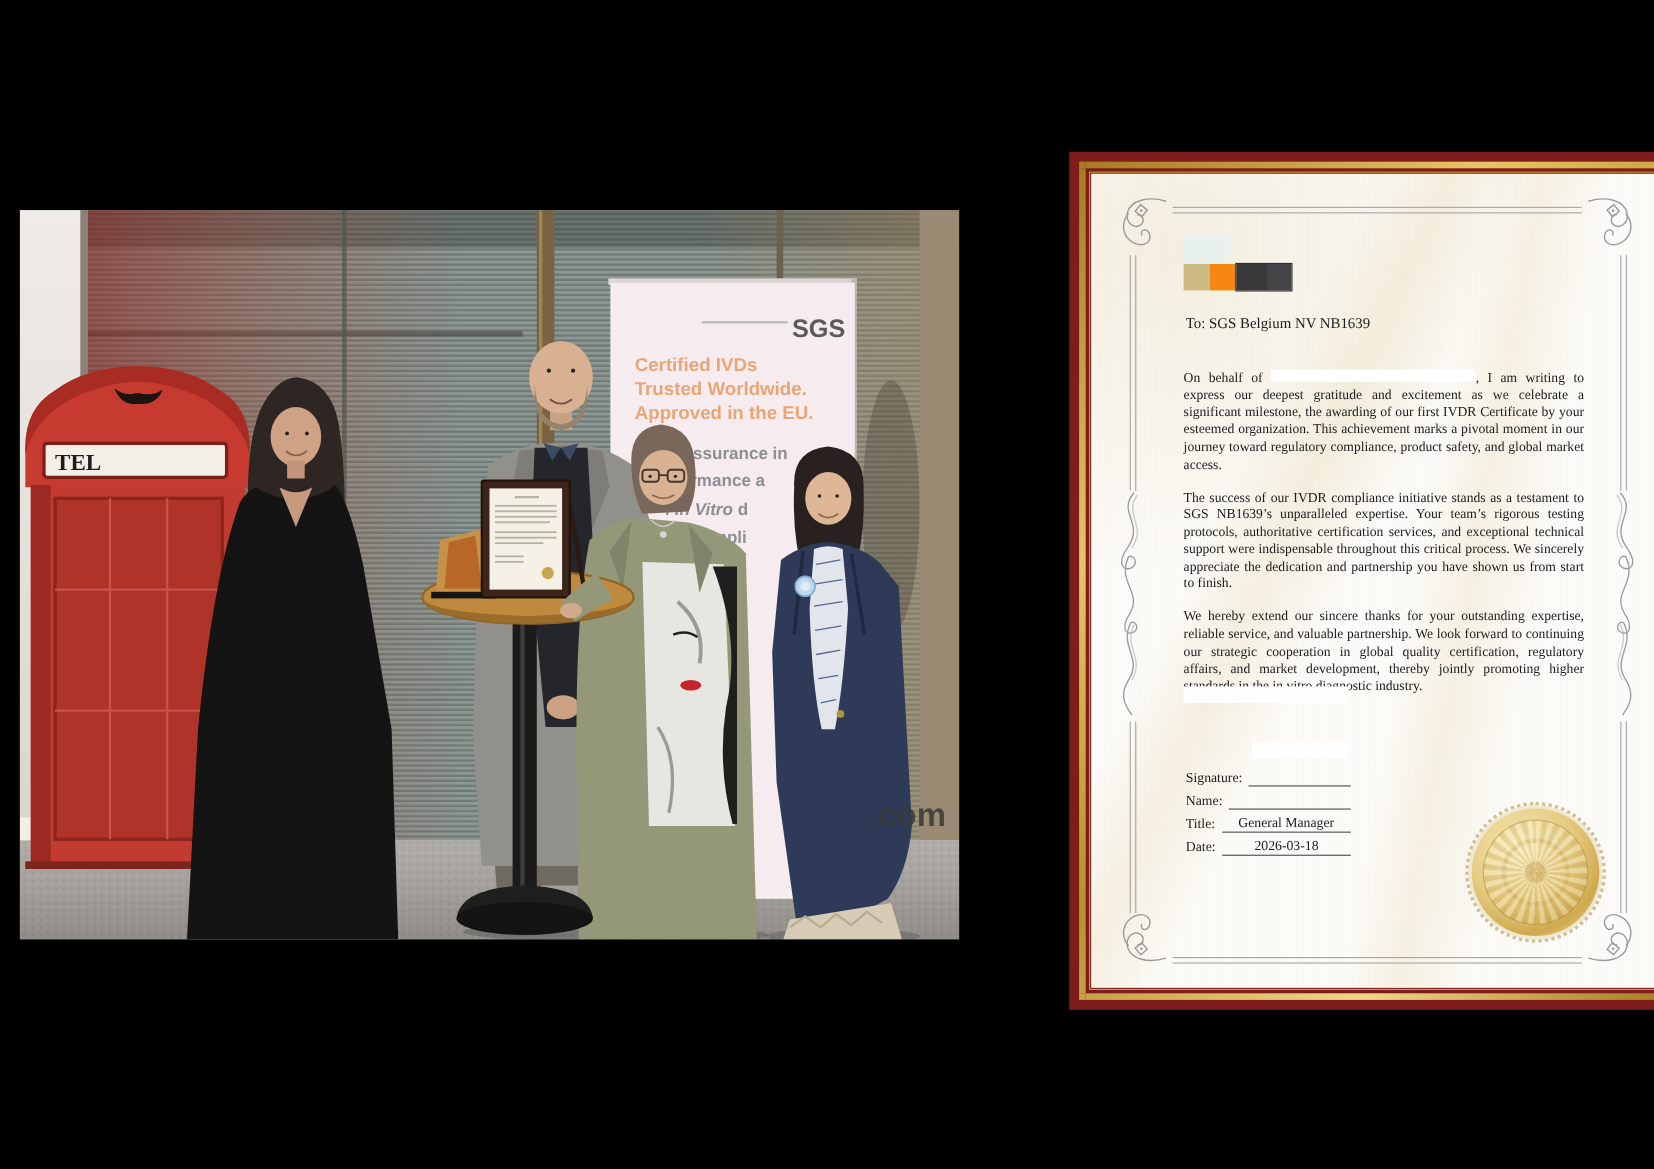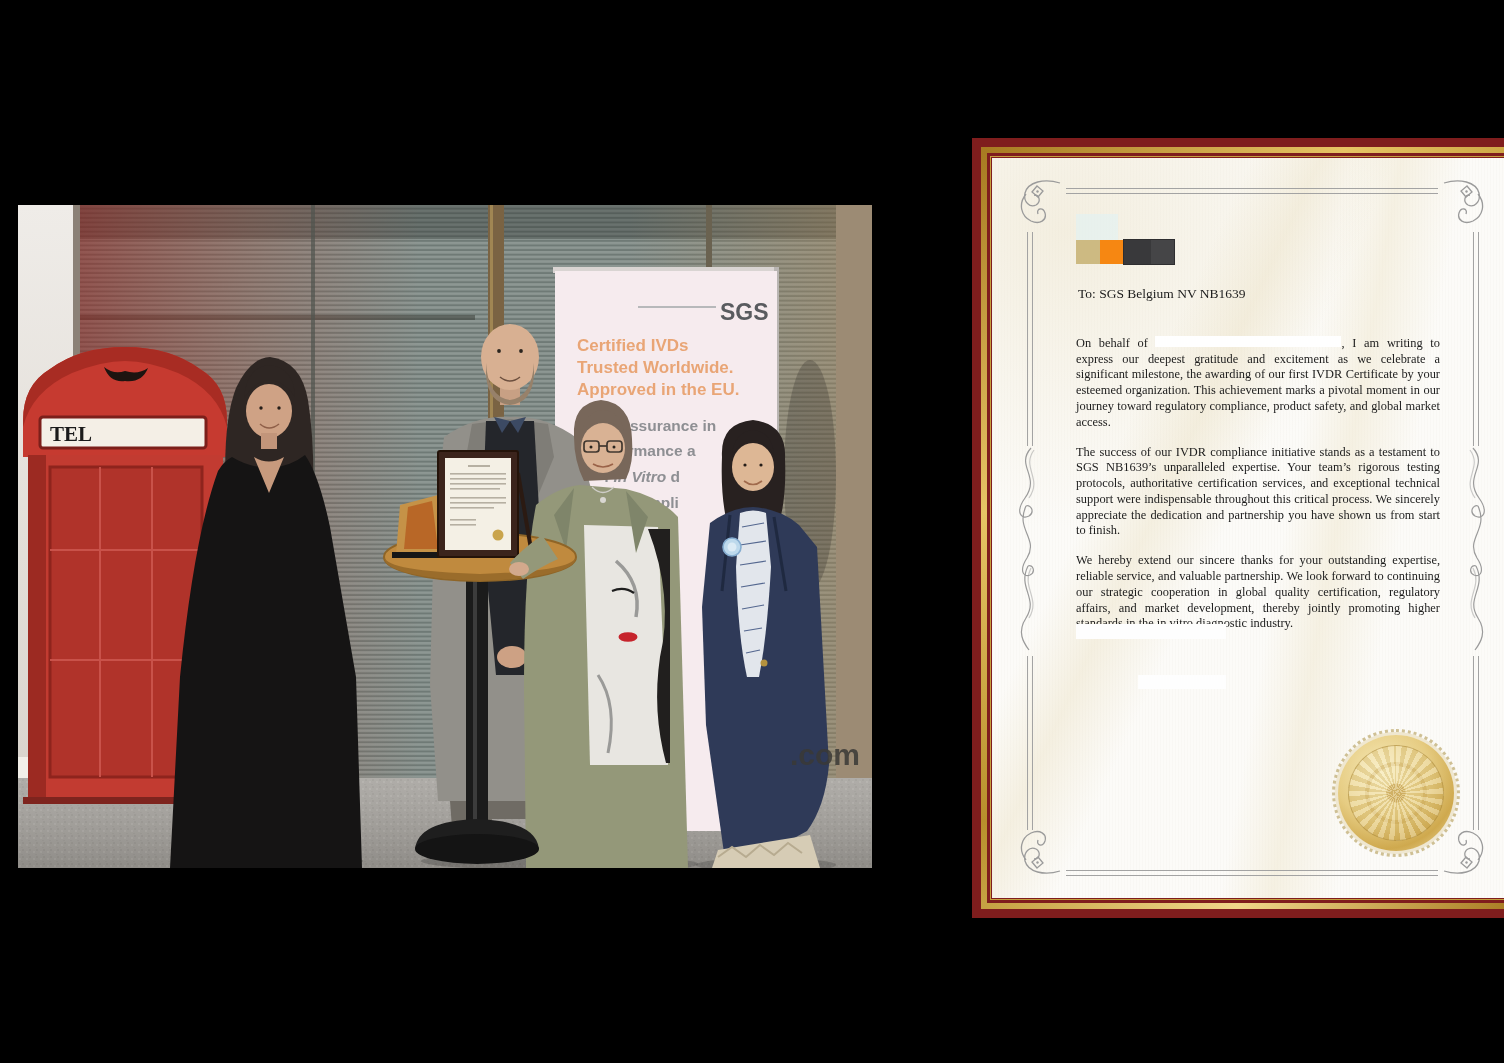--- a/index.html
+++ b/index.html
@@ -1,21 +1,21 @@
 <!DOCTYPE html>
 <html><head>
 <meta charset="utf-8">
 <style>
   html,body{margin:0;padding:0;}
   body{width:1504px;height:1063px;background:#000;position:relative;overflow:hidden;
        font-family:"Liberation Sans",sans-serif;}
   .stage{position:absolute;inset:0;background:#000;}
 
   
-  .photo{position:absolute;left:18px;top:205px;width:854px;height:663px;background:#7e8885;overflow:hidden;}
+  .photo{position:absolute;left:18px;top:191px;width:854px;height:663px;background:#7e8885;overflow:hidden;}
   .photo svg{display:block;}
 
   
   .letter{position:absolute;left:928px;top:138px;width:560px;height:780px;background:#7f1d1d;
           box-shadow:0 0 6px rgba(0,0,0,.6);margin-left:44px;}
   .gold-band{position:absolute;inset:9px;border:6px solid;
      border-image:linear-gradient(135deg,#a87b22,#e7c465 28%,#b8902c 52%,#f0d78a 78%,#a87b22) 1;}
   .gold-thin{position:absolute;inset:18px;border:1.5px solid #c59f3e;}
   .paper{position:absolute;inset:20px;color:#1b1b1b;font-family:"Liberation Serif",serif;
      background:
@@ -354,18 +354,36 @@
 
       <div class="body-text">
         <p><span>On behalf of</span> <span class="redact-inline"></span><span>, I am writing to express our deepest gratitude and excitement as we celebrate a significant milestone, the awarding of our first IVDR Certificate by your esteemed organization. This achievement marks a pivotal moment in our journey toward regulatory compliance, product safety, and global market access.</span></p>
         <p>The success of our IVDR compliance initiative stands as a testament to SGS NB1639’s unparalleled expertise. Your team’s rigorous testing protocols, authoritative certification services, and exceptional technical support were indispensable throughout this critical process. We sincerely appreciate the dedication and partnership you have shown us from start to finish.</p>
         <p>We hereby extend our sincere thanks for your outstanding expertise, reliable service, and valuable partnership. We look forward to continuing our strategic cooperation in global quality certification, regulatory affairs, and market development, thereby jointly promoting higher standards in the in vitro diagnostic industry.</p>
       </div>
 
       <div class="redact r1"></div>
       <div class="redact r2"></div>
 
+      <div class="sig">
+        <div class="sig-row">
+          <span class="lbl">Signature:</span>
+          <span class="line"></span>
+        </div>
+        <div class="sig-row">
+          <span class="lbl">Name:</span>
+          <span class="line"></span>
+        </div>
+        <div class="sig-row">
+          <span class="lbl">Title:</span>
+          <span class="line">General Manager</span>
+        </div>
+        <div class="sig-row">
+          <span class="lbl">Date:</span>
+          <span class="line">2026-03-18</span>
+        </div>
+      </div>
 
       <div class="seal"></div>
     </div>
   </div>
 
 </div>
 
 </body></html>

